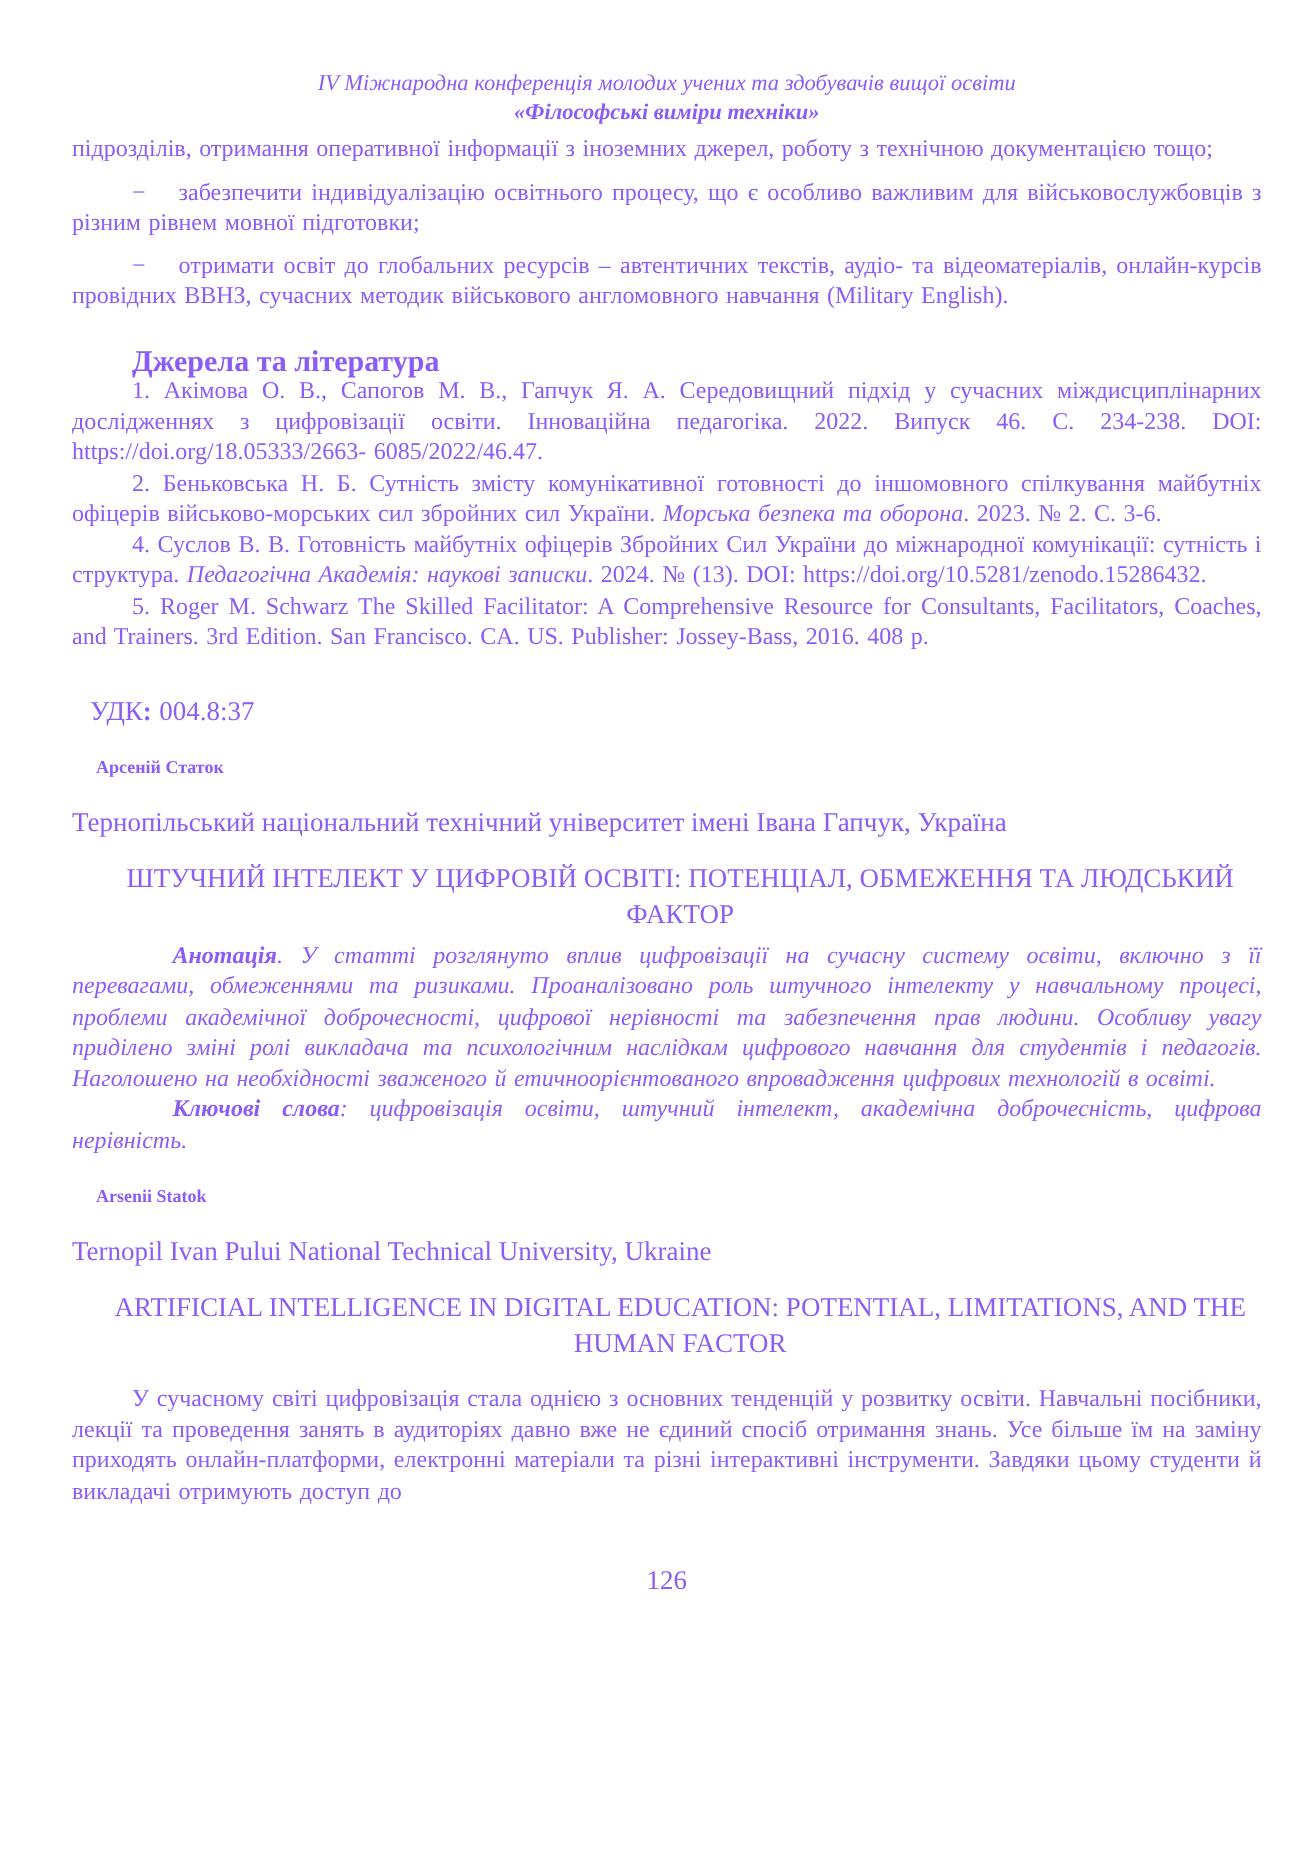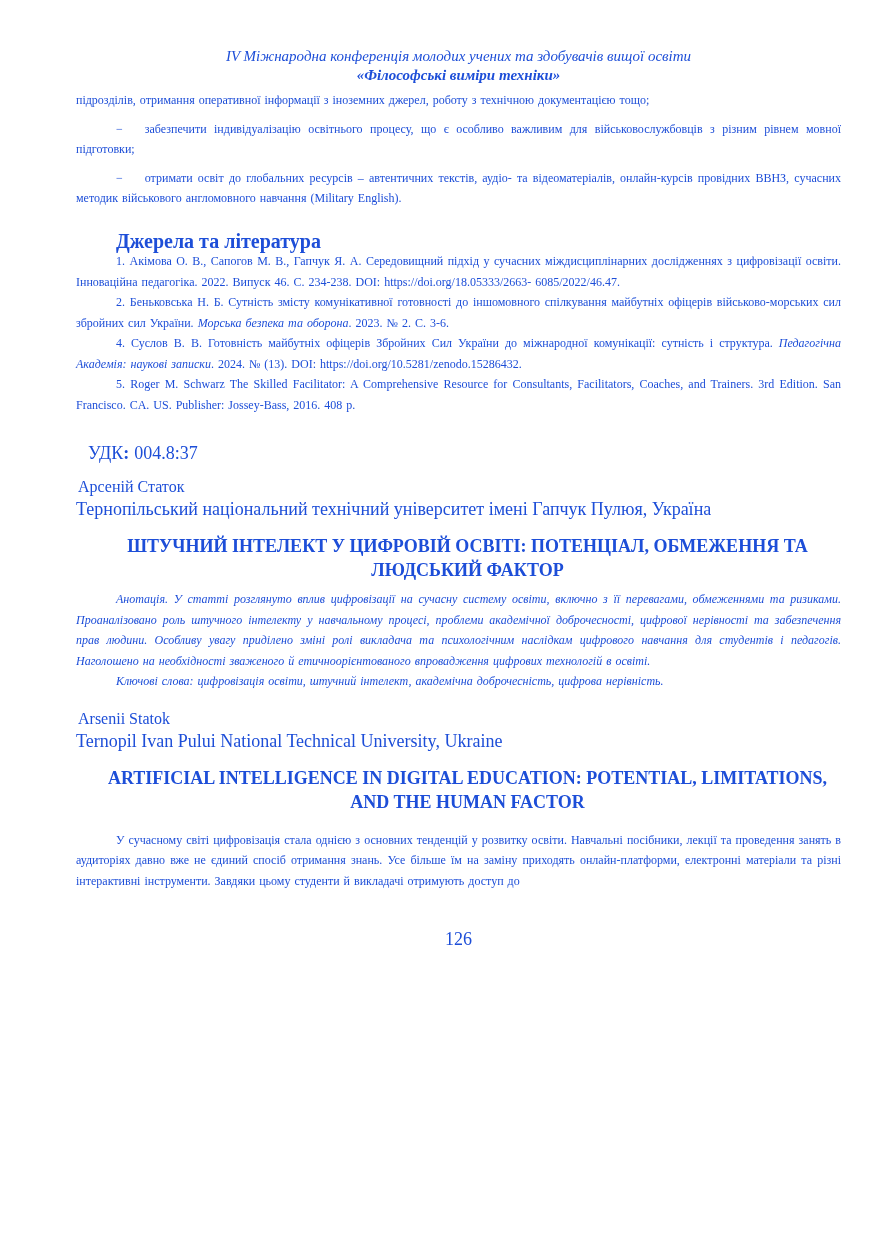--- a/index.html
+++ b/index.html
@@ -2,37 +2,37 @@
 <html lang="uk"><head>
 <meta charset="utf-8">
 <style>
   html, body { margin: 0; padding: 0; background: #ffffff; }
   .page {
     position: relative;
     width: 877px;
     height: 1240px;
     margin: 0 auto;
     background: #ffffff;
-    color: #1d4ed8;
+    color: #8b5cf6;
     font-family: "Liberation Serif", "DejaVu Serif", serif;
     box-sizing: border-box;
-    padding: 47px 36px 0 76px;
+    padding: 47px 36px 0 48px;
     overflow: hidden;
   }
   .hdr {
     text-align: center;
     font-style: italic;
     font-size: 15px;
     line-height: 19px;
     margin: 0;
   }
   .hdr.bold { font-weight: bold; }
   .hdr-wrap { margin-bottom: 5px; }
   .para {
-    font-size: 12px;
+    font-size: 16px;
     line-height: 20.5px;
     text-align: justify;
     margin: 0;
     word-spacing: 1px;
   }
   .indent { text-indent: 40px; }
   .bullet { margin-top: 8px; }
   .dash { margin-right: 22px; }
   .refs-heading {
     font-weight: bold;
@@ -40,34 +40,34 @@
     line-height: 20.5px;
     margin: 22px 0 0 0;
     text-indent: 40px;
   }
   .ref { text-indent: 40px; }
   .it { font-style: italic; }
   .udk-block { margin-top: 28px; }
   .udk-line { font-size: 18px; line-height: 21px; margin: 12px; }
   .udk-colon { font-weight: bold; }
   .udk-value { margin-left: 5px; }
-  .author-bold { font-size: 16px; line-height: 21px; font-weight: normal; margin: 2px; }
+  .author-bold { font-size: 12px; line-height: 21px; font-weight: bold; margin: 16px; }
   .affil { font-size: 18px; line-height: 21px; margin: 0; }
   .title {
     font-size: 18px;
     line-height: 24px;
-    font-weight: bold;
+    font-weight: normal;
     text-align: center;
     margin: 14px 0 0 18px;
   }
   .abstract {
     margin-top: 7px;
     font-style: italic;
   }
-  .abstract .lbl, .keywords .lbl { font-weight: normal; }
+  .abstract .lbl, .keywords .lbl { font-weight: bold; margin-left: 27px; }
   .keywords { font-style: italic; }
   .en-block { margin-top: 16px; }
   .intro { margin-top: 16px; }
   .page-num {
     text-align: center;
     font-size: 18px;
     line-height: 21px;
     margin-top: 38px;
   }
 </style>
@@ -92,21 +92,21 @@
   <div>
       <p class="para ref"><span>1. Акімова О. В., Сапогов М. В., Гапчук Я. А. Середовищний підхід у сучасних міждисциплінарних дослідженнях з цифровізації освіти. Інноваційна педагогіка. 2022. Випуск 46. С. 234-238. DOI: https://doi.org/18.05333/2663- 6085/2022/46.47.</span></p>
       <p class="para ref"><span>2. Беньковська Н. Б. Сутність змісту комунікативної готовності до іншомовного спілкування майбутніх офіцерів військово-морських сил збройних сил України. </span><span class="it">Морська безпека та оборона</span><span>. 2023. № 2. С. 3-6.</span></p>
       <p class="para ref"><span>4. Суслов В. В. Готовність майбутніх офіцерів Збройних Сил України до міжнародної комунікації: сутність і структура. </span><span class="it">Педагогічна Академія: наукові записки</span><span>. 2024. № (13). DOI: https://doi.org/10.5281/zenodo.15286432.</span></p>
       <p class="para ref"><span>5. Roger M. Schwarz The Skilled Facilitator: A Comprehensive Resource for Consultants, Facilitators, Coaches, and Trainers. 3rd Edition. San Francisco. CA. US. Publisher: Jossey-Bass, 2016. 408 p.</span></p>
     </div>
 
   <div class="udk-block">
     <p class="udk-line"><span>УДК</span><span class="udk-colon">:</span><span class="udk-value">004.8:37</span></p>
     <p class="author-bold">Арсеній Статок</p>
-    <p class="affil">Тернопільський національний технічний університет імені Гапчук Пулюя, Україна</p>
+    <p class="affil">Тернопільський національний технічний університет імені Івана Гапчук, Україна</p>
   </div>
 
   <p class="title">ШТУЧНИЙ ІНТЕЛЕКТ У ЦИФРОВІЙ ОСВІТІ: ПОТЕНЦІАЛ, ОБМЕЖЕННЯ ТА ЛЮДСЬКИЙ ФАКТОР</p>
 
   <p class="para indent abstract"><span class="lbl">Анотація</span><span>. У статті розглянуто вплив цифровізації на сучасну систему освіти, включно з її перевагами, обмеженнями та ризиками. Проаналізовано роль штучного інтелекту у навчальному процесі, проблеми академічної доброчесності, цифрової нерівності та забезпечення прав людини. Особливу увагу приділено зміні ролі викладача та психологічним наслідкам цифрового навчання для студентів і педагогів. Наголошено на необхідності зваженого й етичноорієнтованого впровадження цифрових технологій в освіті.</span></p>
 
   <p class="para indent keywords"><span class="lbl">Ключові слова</span><span>: цифровізація освіти, штучний інтелект, академічна доброчесність, цифрова нерівність.</span></p>
 
   <div class="en-block">
     <p class="author-bold">Arsenii Statok</p>

